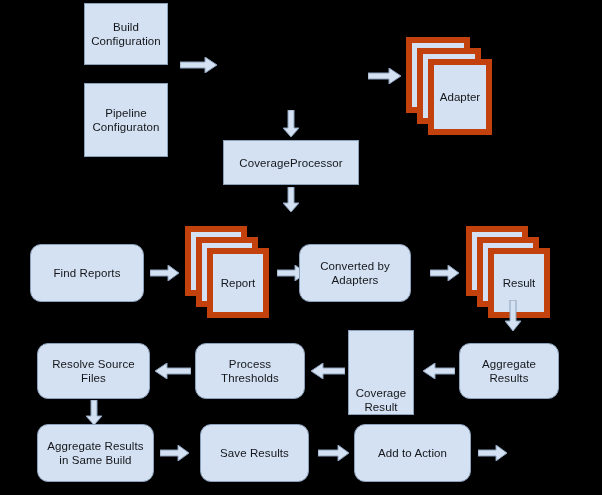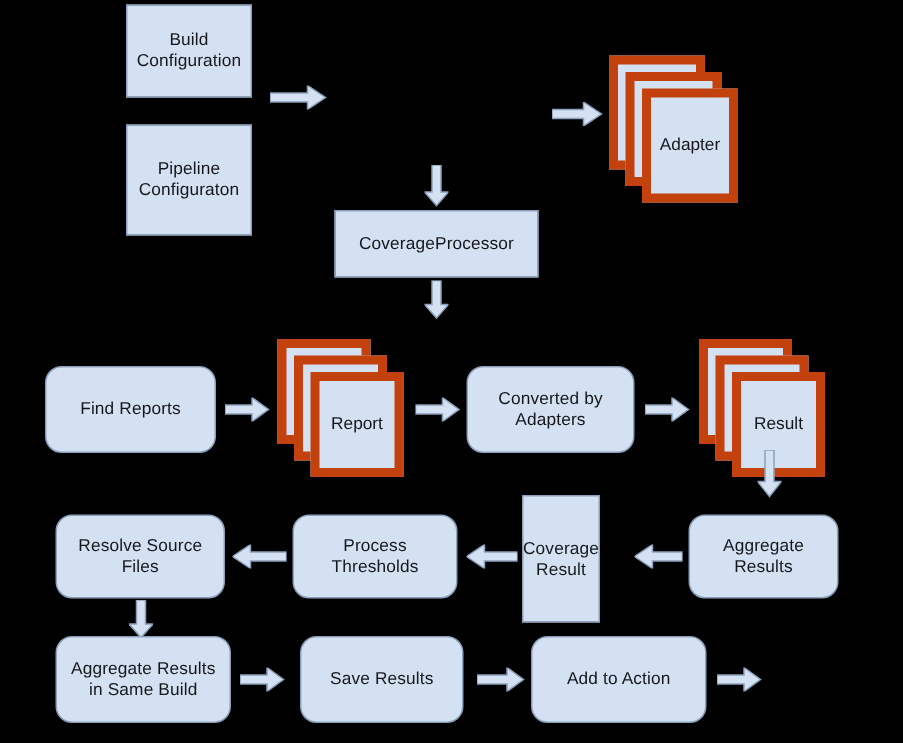--- a/index.html
+++ b/index.html
@@ -140,21 +140,21 @@
       <span>Report</span>
     </div>
   </div>
 
   <div class="arrow" style="left:277px; top:265px;">
     <svg width="30" height="16" viewBox="0 0 30 16">
       <polygon points="0,5 18,5 18,0 29,8 18,16 18,11 0,11" fill="#d4e1f2" stroke="#8ba0bb" stroke-width="1"></polygon>
     </svg>
   </div>
 
-  <div class="node rounded" style="left:311px; top:244px; width:112px; height:58px;">
+  <div class="node rounded" style="left:299px; top:244px; width:112px; height:58px;">
     <span>Converted by
 Adapters</span>
   </div>
 
   <div class="arrow" style="left:430px; top:265px;">
     <svg width="30" height="16" viewBox="0 0 30 16">
       <polygon points="0,5 18,5 18,0 29,8 18,16 18,11 0,11" fill="#d4e1f2" stroke="#8ba0bb" stroke-width="1"></polygon>
     </svg>
   </div>
 
@@ -176,21 +176,21 @@
     <span>Aggregate
 Results</span>
   </div>
 
   <div class="arrow" style="left:423px; top:363px;">
     <svg width="32" height="16" viewBox="0 0 32 16">
       <polygon points="32,5 12,5 12,0 0,8 12,16 12,11 32,11" fill="#d4e1f2" stroke="#8ba0bb" stroke-width="1"></polygon>
     </svg>
   </div>
 
-  <div class="node sharp" style="left:348px; top:330px; width:52px; height:85px;">
+  <div class="node sharp" style="left:348px; top:330px; width:66px; height:85px;align-items:flex-end;">
     <span>Coverage
 Result</span>
   </div>
 
   <div class="arrow" style="left:311px; top:363px;">
     <svg width="34" height="16" viewBox="0 0 34 16">
       <polygon points="34,5 12,5 12,0 0,8 12,16 12,11 34,11" fill="#d4e1f2" stroke="#8ba0bb" stroke-width="1"></polygon>
     </svg>
   </div>
 

